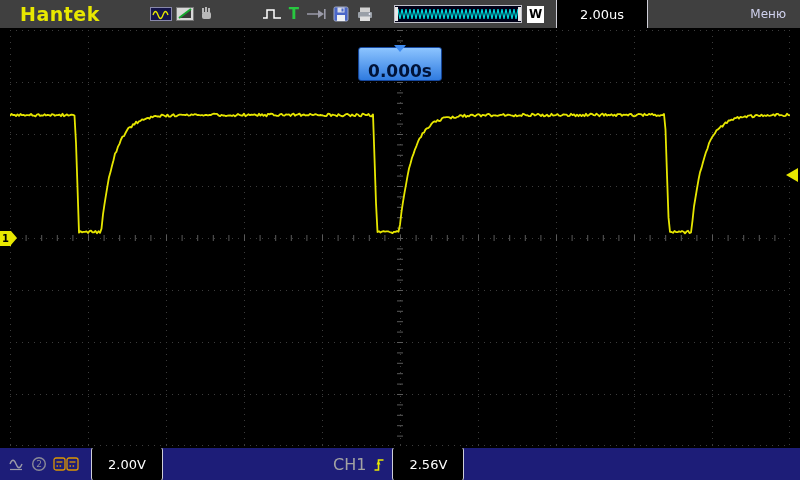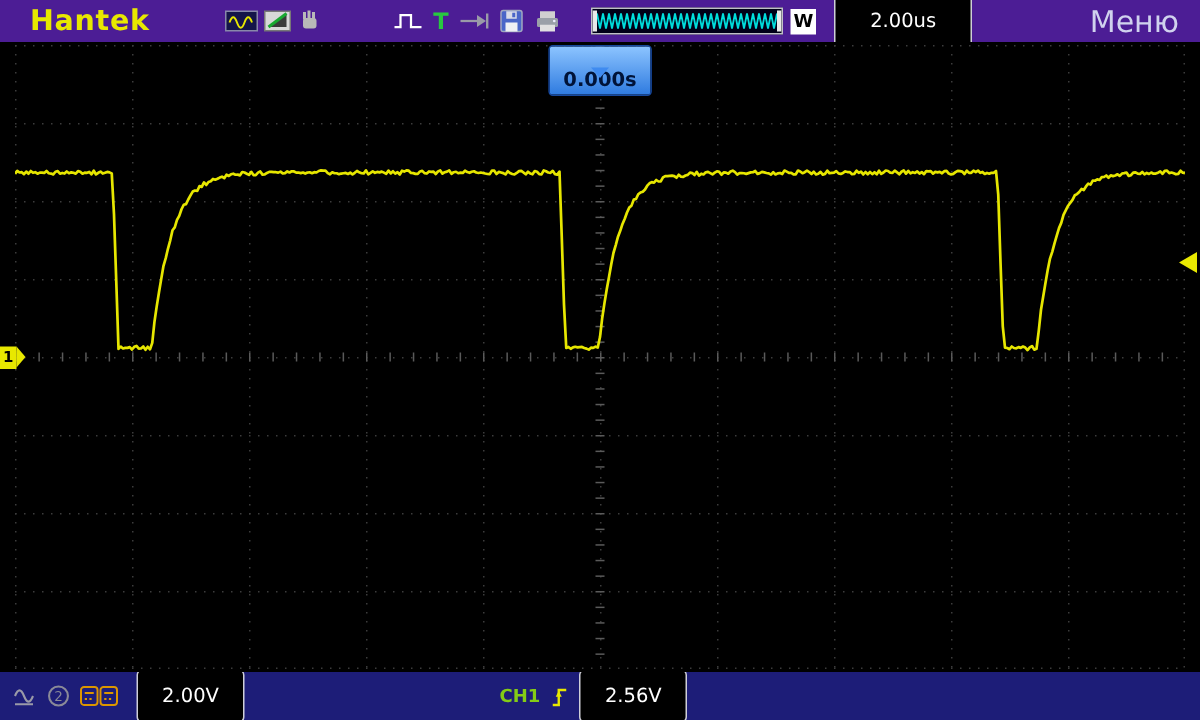--- a/index.html
+++ b/index.html
@@ -1,43 +1,43 @@
 <!DOCTYPE html>
 <html><head>
 <meta charset="utf-8">
 <style>
   *{box-sizing:border-box;}
   html,body{margin:0;padding:0;}
   body{width:800px;height:480px;background:#000;font-family:"DejaVu Sans",sans-serif;overflow:hidden;}
 
-  .topbar{height:28px;background:#4c1d95;display:flex;align-items:center;position:relative;justify-content:flex-end;}
+  .topbar{height:28px;background:#404040;display:flex;align-items:center;position:relative;justify-content:flex-end;}
   .logo{color:#e8e800;font-size:19px;font-weight:bold;margin-left:20px;letter-spacing:.5px;}
   .ticon{display:inline-flex;align-items:center;justify-content:center;height:18px;}
   .g1{margin-left:50px;display:flex;gap:4px;align-items:center;}
   .g2{margin-left:48px;display:flex;gap:7px;align-items:center;}
   .t-letter{color:#28c840;font-weight:bold;font-size:15px;line-height:18px;}
   .winbox{margin-left:20px;width:128px;height:18px;border:1px solid #c0c0c8;background:#000018;display:flex;align-items:center;}
   .wbox{margin-left:5px;width:17px;height:17px;background:#fff;color:#000;font-weight:bold;font-size:12px;display:flex;align-items:center;justify-content:center;}
   .vbox{background:#000;border:1px solid #cfcfd8;border-radius:4px;color:#fff;font-size:13px;padding:17px 10px;min-width:72px;height:20px;display:inline-flex;align-items:center;justify-content:center;}
   .tb{margin-left:12px;min-width:92px;}
-  .menu{margin-left:auto;margin-right:14px;color:#d0d2ee;font-size:20px;cursor:default;}
+  .menu{margin-left:auto;margin-right:14px;color:#d0d2ee;font-size:12px;cursor:default;}
 
   .screen{position:relative;height:420px;background:#000;}
   .plot{position:absolute;left:10px;top:2px;width:780px;height:416px;}
-  .badge{position:absolute;left:50%;transform:translateX(-50%);top:2px;background:linear-gradient(#8cc4ff,#2f7be0);border:1px solid #16489e;border-radius:3px;color:#001338;font-size:13px;font-weight:bold;padding:16px 9px;height:15px;line-height:14px;z-index:3;white-space:nowrap;}
+  .badge{position:absolute;left:50%;transform:translateX(-50%);top:19px;background:linear-gradient(#8cc4ff,#2f7be0);border:1px solid #16489e;border-radius:3px;color:#001338;font-size:17px;font-weight:bold;padding:16px 9px;height:15px;line-height:14px;z-index:3;white-space:nowrap;}
   .badge-ptr{position:absolute;left:50%;transform:translateX(-50%);top:17px;width:0;height:0;border-left:6px solid transparent;border-right:6px solid transparent;border-top:7px solid #3f8bf0;z-index:3;}
   .chmark{position:absolute;left:0;width:11px;height:15px;background:#e8e800;color:#000;font-size:10px;font-weight:bold;text-align:center;line-height:15px;z-index:2;}
   .chmark::after{content:"";position:absolute;left:11px;top:0;border-top:7.5px solid transparent;border-bottom:7.5px solid transparent;border-left:6px solid #e8e800;}
   .trigmark{position:absolute;right:2px;width:0;height:0;border-top:7px solid transparent;border-bottom:7px solid transparent;border-right:12px solid #e8e800;z-index:2;}
 
   .bottombar{height:32px;background:#1d1d78;display:flex;align-items:center;padding:0 8px;}
   .bicons{display:flex;align-items:center;gap:6px;}
   .volt{margin-left:12px;}
   .chgroup{margin-left:170px;display:flex;align-items:center;gap:7px;}
-  .chlabel{color:#84cc16;font-size:12px;font-weight:bold;}
+  .chlabel{color:#a3a3a3;font-size:16px;font-weight:normal;}
   .freq{margin-left:32px;min-width:126px;}
   .dt{margin-left:auto;color:#e8e8f4;font-size:13px;margin-right:2px;white-space:nowrap;}
 </style>
 </head>
 <body>
 
 <div class="topbar">
   <div class="logo">Hantek</div>
 
   <div class="g1">

